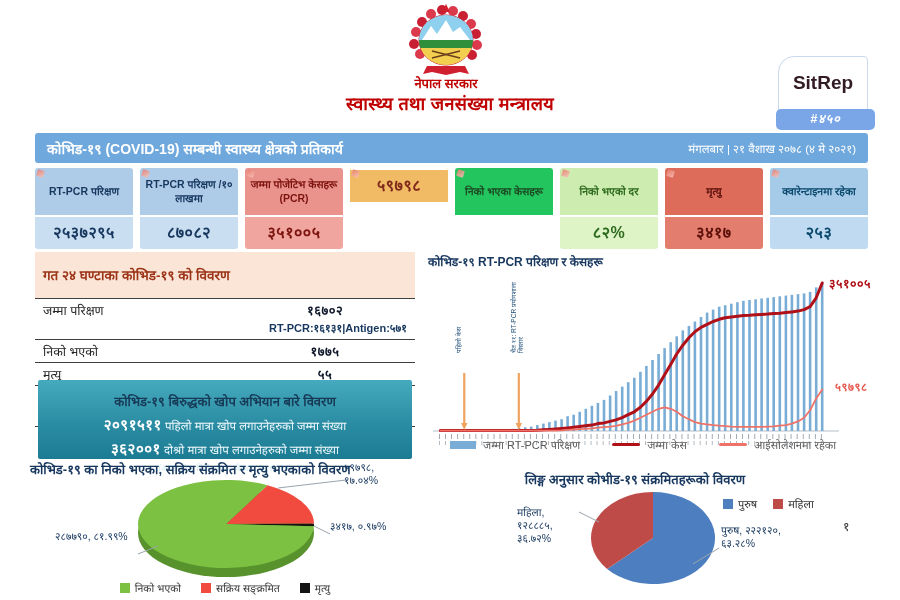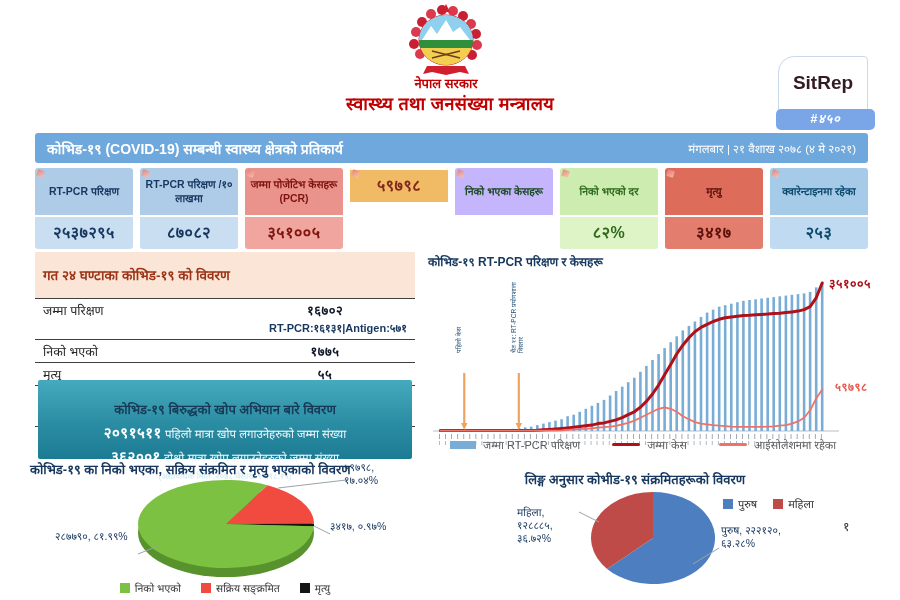--- a/index.html
+++ b/index.html
@@ -31,39 +31,39 @@
   .card{flex:1;border-radius:3px;overflow:hidden;position:relative;text-align:center;}
   .card .lbl{min-height:47px;display:flex;align-items:center;justify-content:center;
              font-size:10.5px;font-weight:bold;padding:2px 3px;line-height:1.3;box-sizing:border-box;}
   .card .val{border-top:2px solid #fff;font-size:16px;font-weight:bold;padding:4px 0 6px;letter-spacing:.5px;}
   .corner{position:absolute;left:2px;top:2px;width:7px;height:7px;border-radius:1px;
           background:linear-gradient(135deg,#e87a6d,#f7c4ba);transform:rotate(18deg);opacity:.85;}
   .c1{color:#17375e}.c1 .lbl{background:#aecbe8}.c1 .val{background:#c9def1}
   .c2{color:#17375e}.c2 .lbl{background:#aecbe8}.c2 .val{background:#c9def1}
   .c3{color:#7e1410}.c3 .lbl{background:#e9938c}.c3 .val{background:#f0a69f}
   .c4{color:#80291c}.c4 .lbl{background:#eaa648}.c4 .val{background:#f1ba64}
-  .c5{color:#1c4a22}.c5 .lbl{background:#c4b5fd}.c5 .val{background:#aedd97}
+  .c5{color:#1c4a22}.c5 .lbl{background:#22c55e}.c5 .val{background:#aedd97}
   .c6{color:#2e6b1e}.c6 .lbl{background:#cdedb0}.c6 .val{background:#def3c6}
   .c7{color:#5c100a}.c7 .lbl{background:#dd6c5b}.c7 .val{background:#e37e6e}
   .c8{color:#0c4a6e}.c8 .lbl{background:#a5cbe9}.c8 .val{background:#c0dbf1}
 
   
   .table24{position:absolute;left:35px;top:252px;width:380px;}
   .table24 .hd{background:#fbe5d7;font-weight:bold;font-size:13.5px;color:#9c3418;
                padding:14px 8px;border-bottom:1.6px solid #3f3f3f;}
   .rowgroup{border-bottom:1.6px solid #3f3f3f;padding:2px 8px;}
   .rmain{display:flex;align-items:center;}
   .rmain .rl{flex:1;font-size:12.5px;color:#262626;}
   .rmain .rv{flex:0 0 45%;text-align:center;font-weight:bold;font-size:13px;color:#0f172a;letter-spacing:.5px;}
   .rsub{text-align:right;font-size:11px;font-weight:bold;color:#17375e;padding:1px 0 2px;}
 
   
   .vax{position:absolute;left:38px;top:380px;width:374px;height:79px;border-radius:2px;
        background:linear-gradient(180deg,#46aabe 0%,#2b8da3 55%,#1b7b93 100%);
-       text-align:center;color:#fff;box-sizing:border-box;padding-top:20px;}
+       text-align:center;color:#fff;box-sizing:border-box;padding-top:12px;}
   .vax .vt{font-size:13px;font-weight:bold;color:#173a57;}
   .vline{font-size:11.5px;color:#eef8fb;margin-top:4px;}
   .vline .num{font-size:15px;font-weight:bold;color:#fff;letter-spacing:.5px;}
   .vupd{font-size:8.5px;color:#cfe9f0;margin-top:4px;}
 
   
   .pie1{position:absolute;left:30px;top:460px;width:390px;height:140px;}
   .pie1-title{font-size:13px;font-weight:bold;color:#17375e;}
   #outcome-svg{position:absolute;left:0;top:16px;overflow:visible;}
   .lab{position:absolute;font-size:10.5px;color:#17375e;line-height:1.25;}

